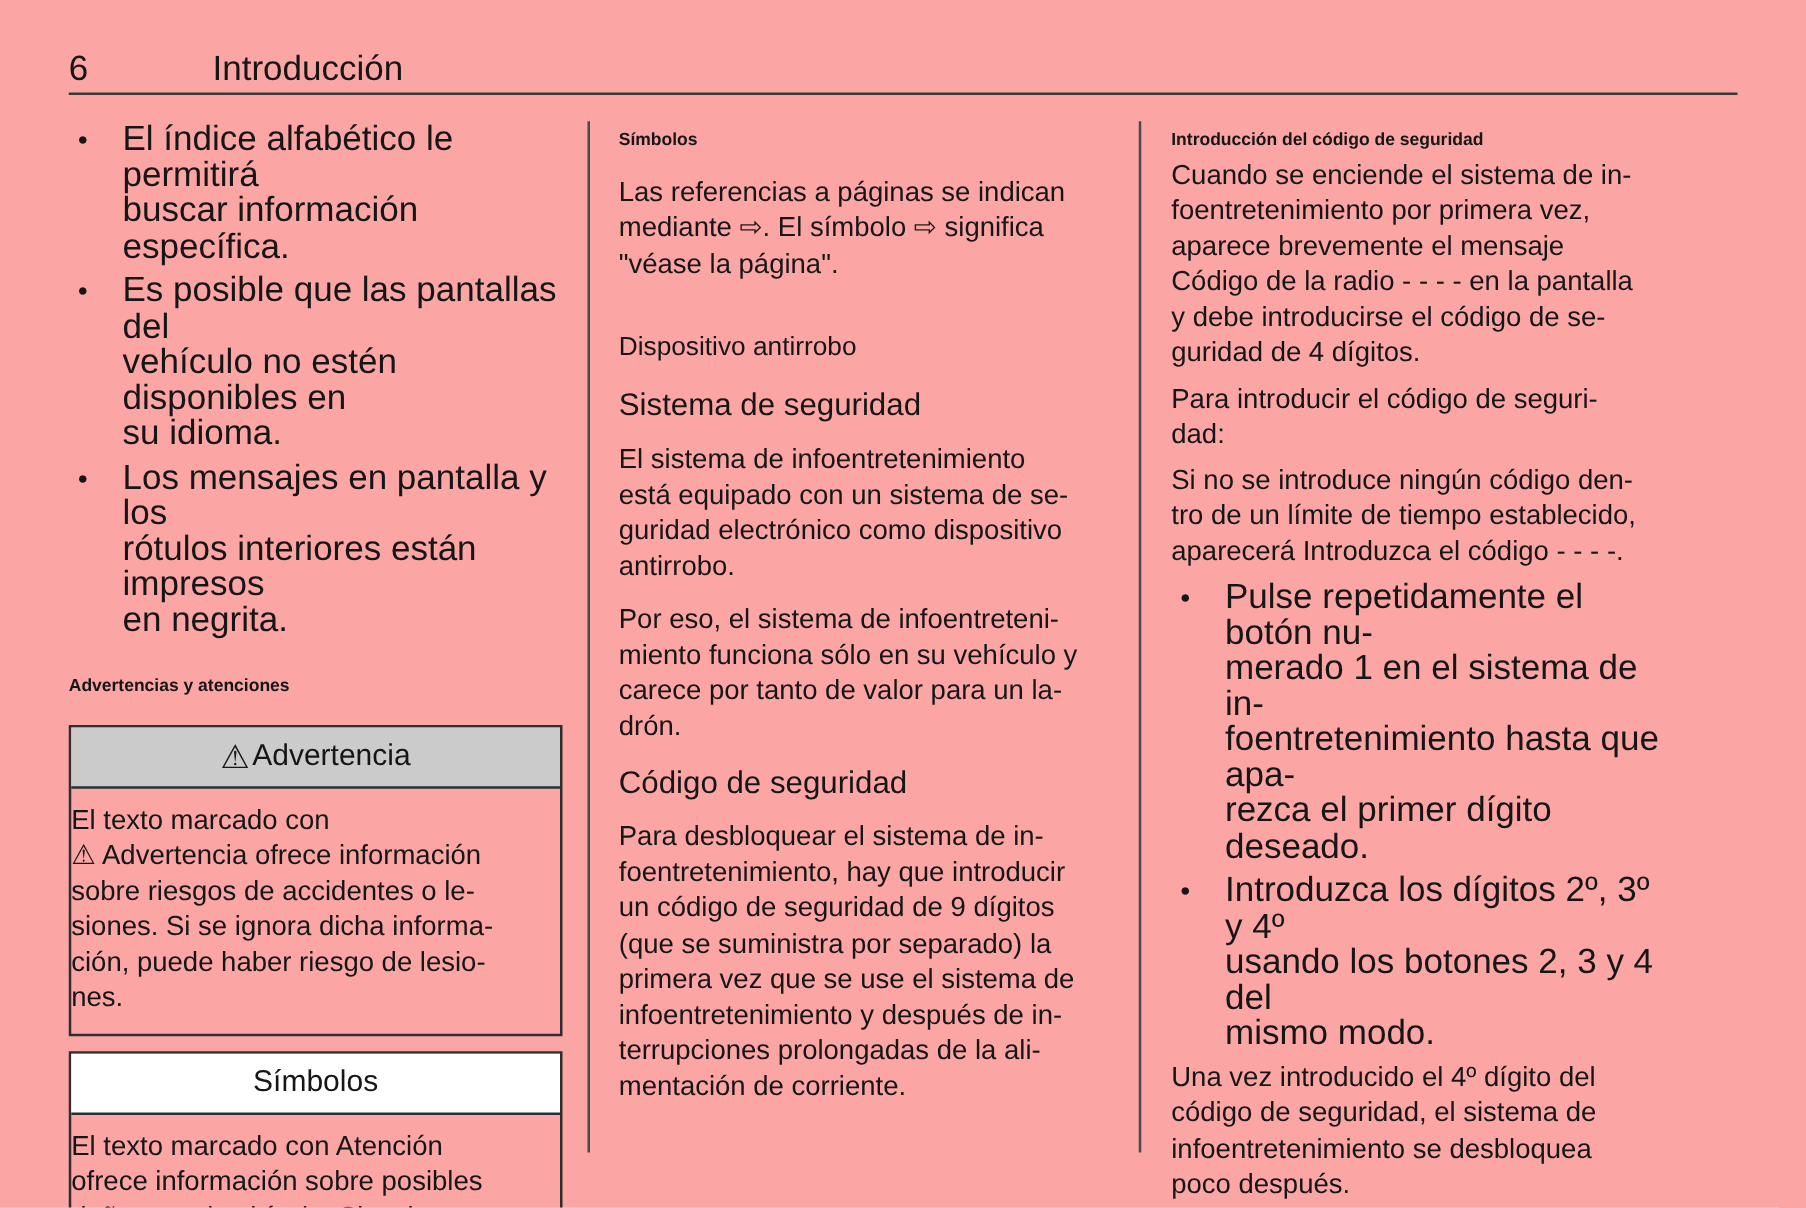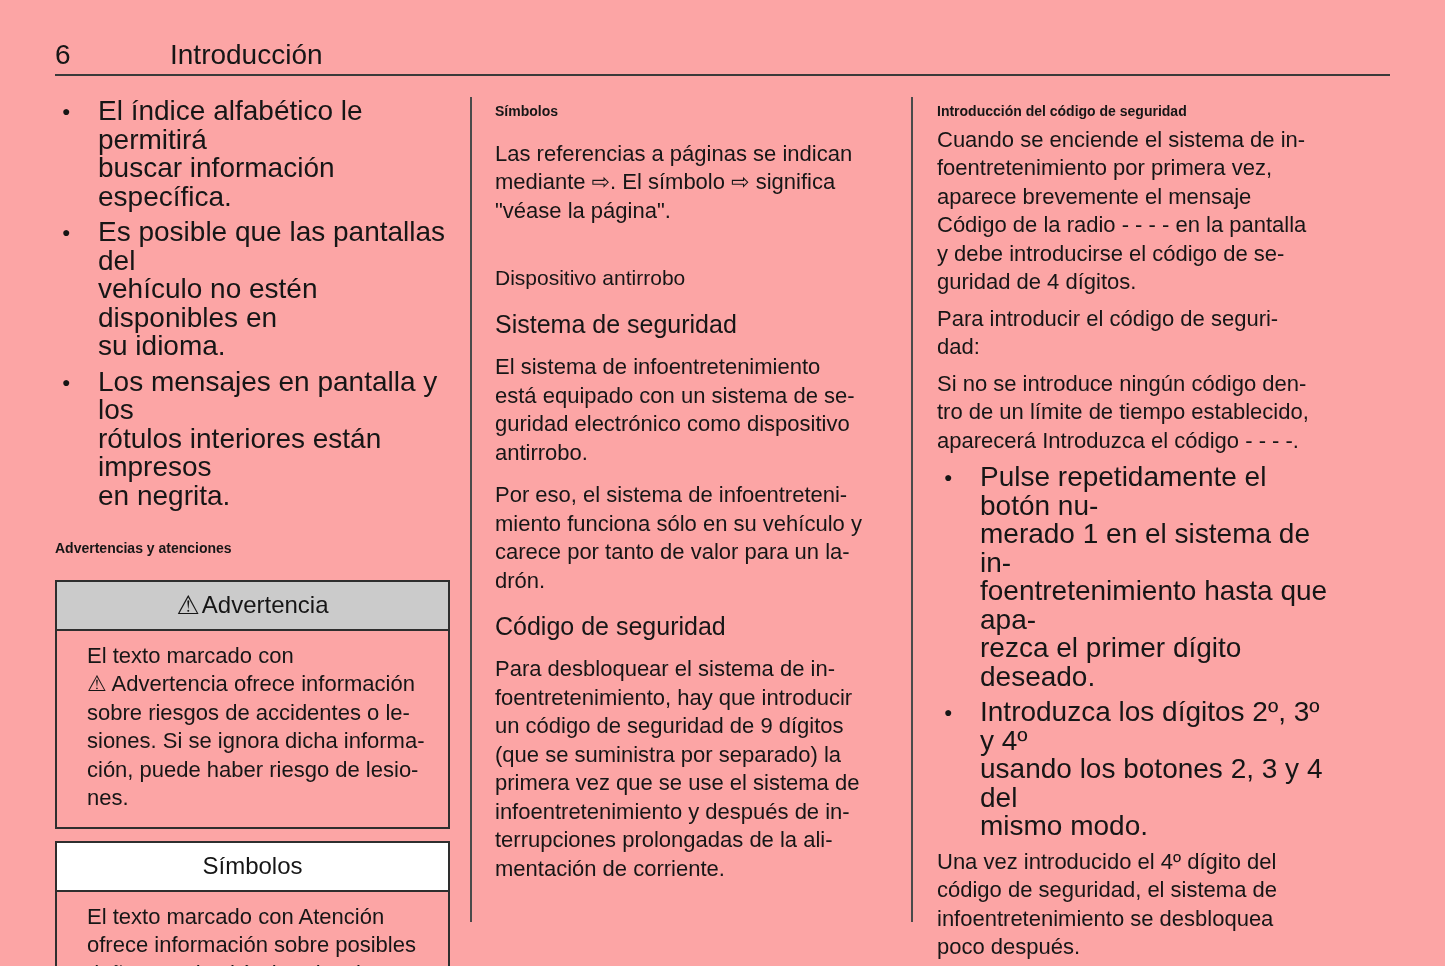--- a/index.html
+++ b/index.html
@@ -32,21 +32,21 @@
 
   .notes-heading { margin-top: 24px; margin-bottom: 17px; }
 
   .alert-box { border: 2px solid #2e2e2e; margin-bottom: 12px; }
   .alert-header {
     height: 49px; display: flex; align-items: center; justify-content: center;
     font-size: 24px; border-bottom: 2px solid #2e2e2e; background: #ffffff;
   }
   .alert-header.gray { background: #cbcbcb; }
   .alert-header .warn-icon { font-size: 26px; line-height: 26px; margin-right: 2px; }
-  .alert-body { padding: 11px 12px 14px 30px; font-size: 22px; line-height: 28.5px; }
+  .alert-body { padding: 11px 12px 14px 0; font-size: 22px; line-height: 28.5px; }
 
   .h1-title { font-size: 21px; line-height: 34px; font-weight: normal; margin: 36px 0 0 0; }
   .h2-title { font-size: 25px; line-height: 30px; font-weight: normal; margin: 16px 0 0 0; }
   .mid-col .h2-title + p.body, .mid-col .h1-title + .h2-title { margin-top: 14px; }
   .mid-col p.body { margin-top: 14px; margin-bottom: 0; }
   .mid-col .symbols-text { margin-top: 0; }
 
   .right-col p.body { margin: 0 0 8px 0; }
   .right-col .bullet-list { margin: 2px 0 2px 0; }
 </style>

